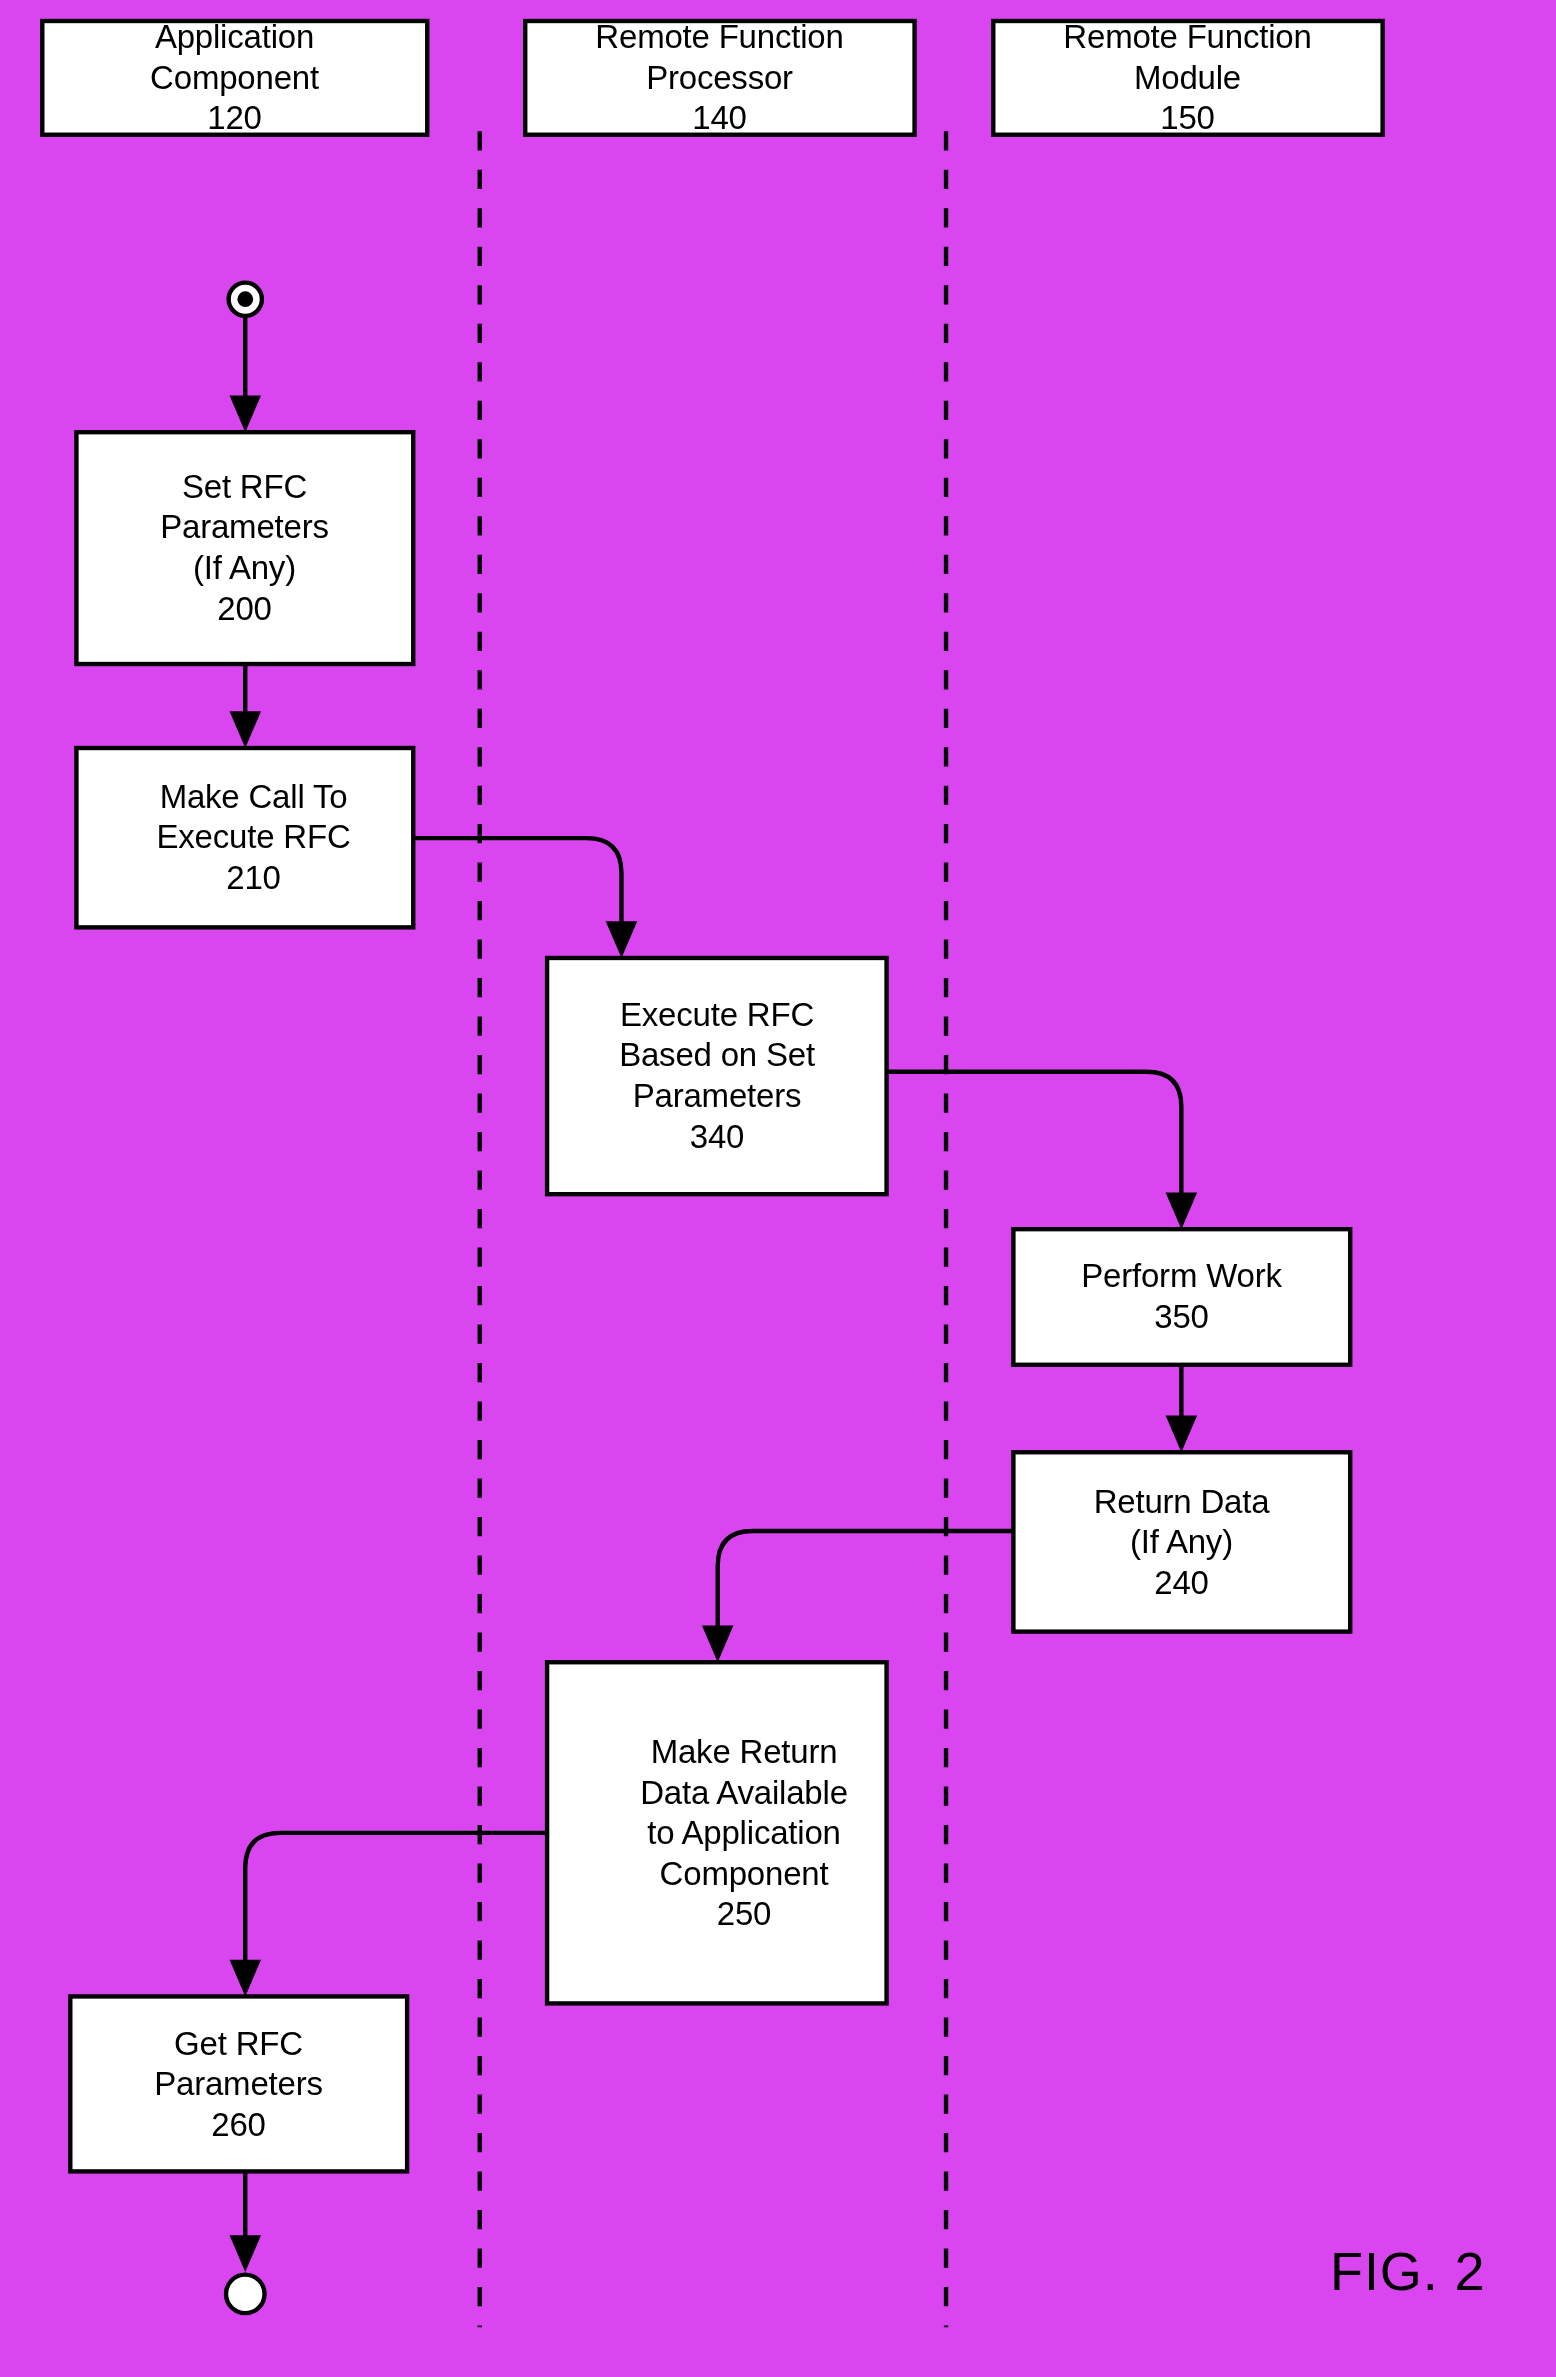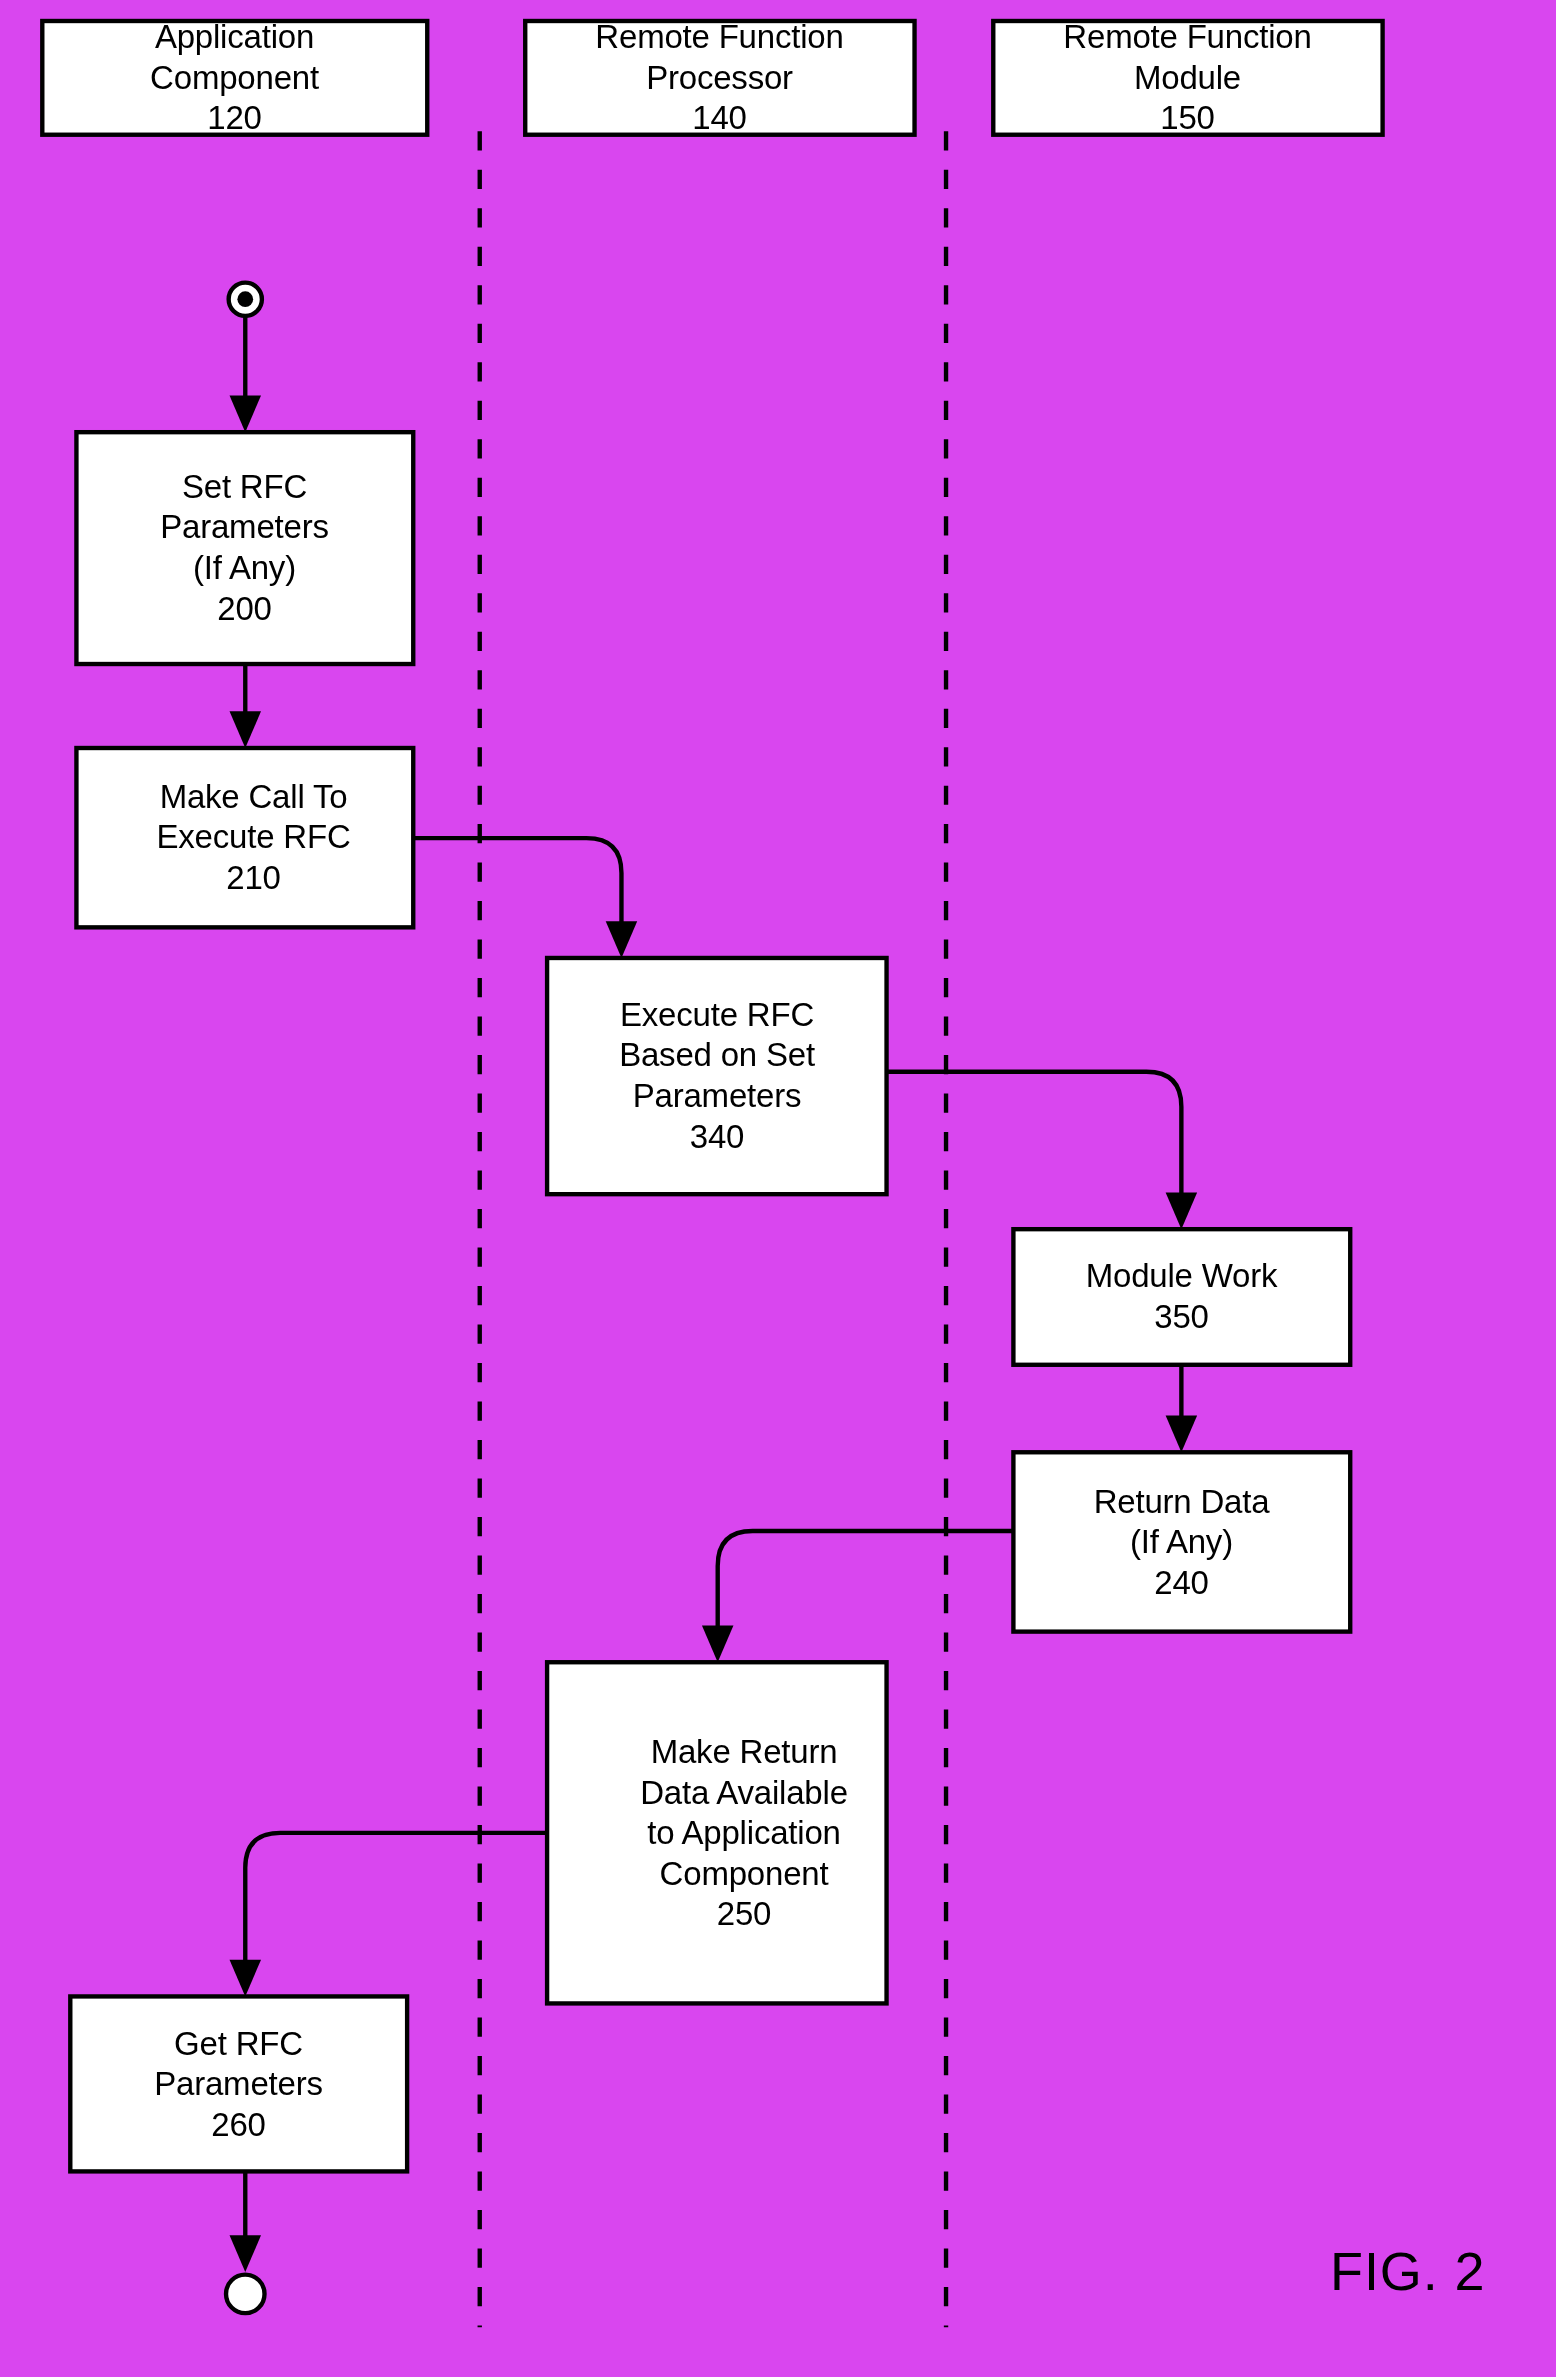--- a/index.html
+++ b/index.html
@@ -192,21 +192,21 @@
   </div>
 
   <div class="box-text" style="left:547px; top:958px; width:340px; height:236px;">
     <span class="ln">Execute RFC</span>
     <span class="ln">Based on Set</span>
     <span class="ln">Parameters</span>
     <span class="ln">340</span>
   </div>
 
   <div class="box-text" style="left:1013px; top:1229px; width:337px; height:136px;">
-    <span class="ln">Module Work</span>
+    <span class="ln">Perform Work</span>
     <span class="ln">350</span>
   </div>
 
   <div class="box-text" style="left:1013px; top:1453px; width:337px; height:179px;">
     <span class="ln">Return Data</span>
     <span class="ln">(If Any)</span>
     <span class="ln">240</span>
   </div>
 
   <div class="box-text" style="left:574px; top:1663px; width:340px; height:341px;">

